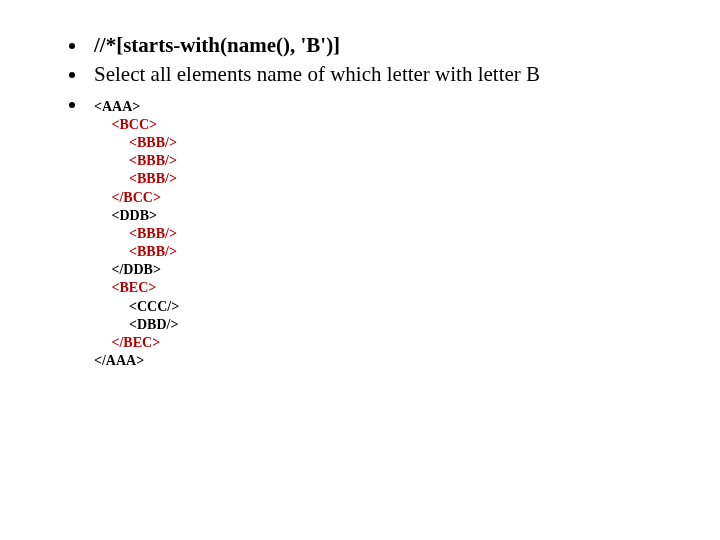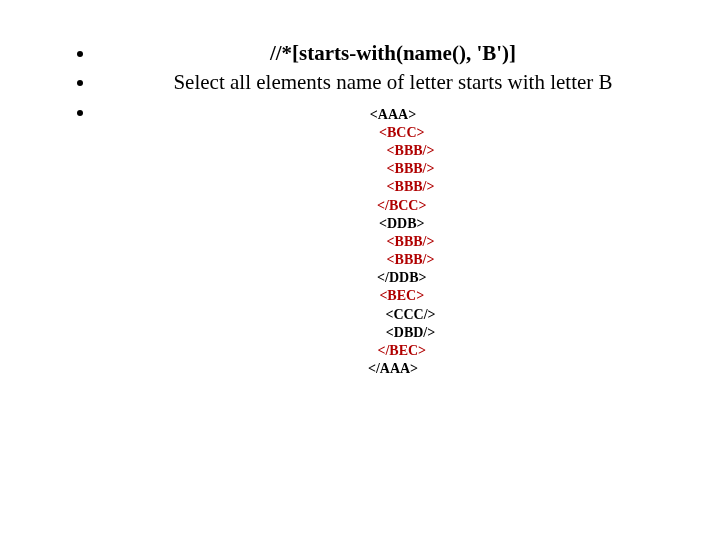--- a/index.html
+++ b/index.html
@@ -11,23 +11,22 @@
     font-family: "Times New Roman", Times, serif;
     color: #000000;
   }
   .page {
     padding: 24px 20px 0 40px;
     font-size: 21px;
     line-height: 1.3;
   }
   ul.outer {
     list-style-type: disc;
-    margin: 16px;
+    margin: 8px;
     padding-left: 40px;
-    text-align: center;
   }
   ul.outer > li {
     margin: 0 0 2px 0;
     padding-left: 6px;
   }
   .code-block {
     font-family: "Times New Roman", Times, serif;
     font-size: 14px;
     white-space: pre;
     margin-top: 2px;
@@ -35,21 +34,21 @@
   }
   .bold { font-weight: bold; }
   .red { color: #b00000; font-weight: bold; }
 </style>
 </head>
 <body>
 
 <div class="page">
   <ul class="outer">
     <li><span class="bold">//*[starts-with(name(), 'B')]</span></li>
-    <li><span>Select all elements name of letter starts with letter B</span></li>
+    <li><span>Select all elements name of which letter with letter B</span></li>
     <li>
 <div class="code-block"><span class="bold">&lt;AAA&gt;</span>
 <span class="red">     &lt;BCC&gt;</span>
 <span class="red">          &lt;BBB/&gt;</span>
 <span class="red">          &lt;BBB/&gt;</span>
 <span class="red">          &lt;BBB/&gt;</span>
 <span class="red">     &lt;/BCC&gt;</span>
 <span class="bold">     &lt;DDB&gt;</span>
 <span class="red">          &lt;BBB/&gt;</span>
 <span class="red">          &lt;BBB/&gt;</span>

